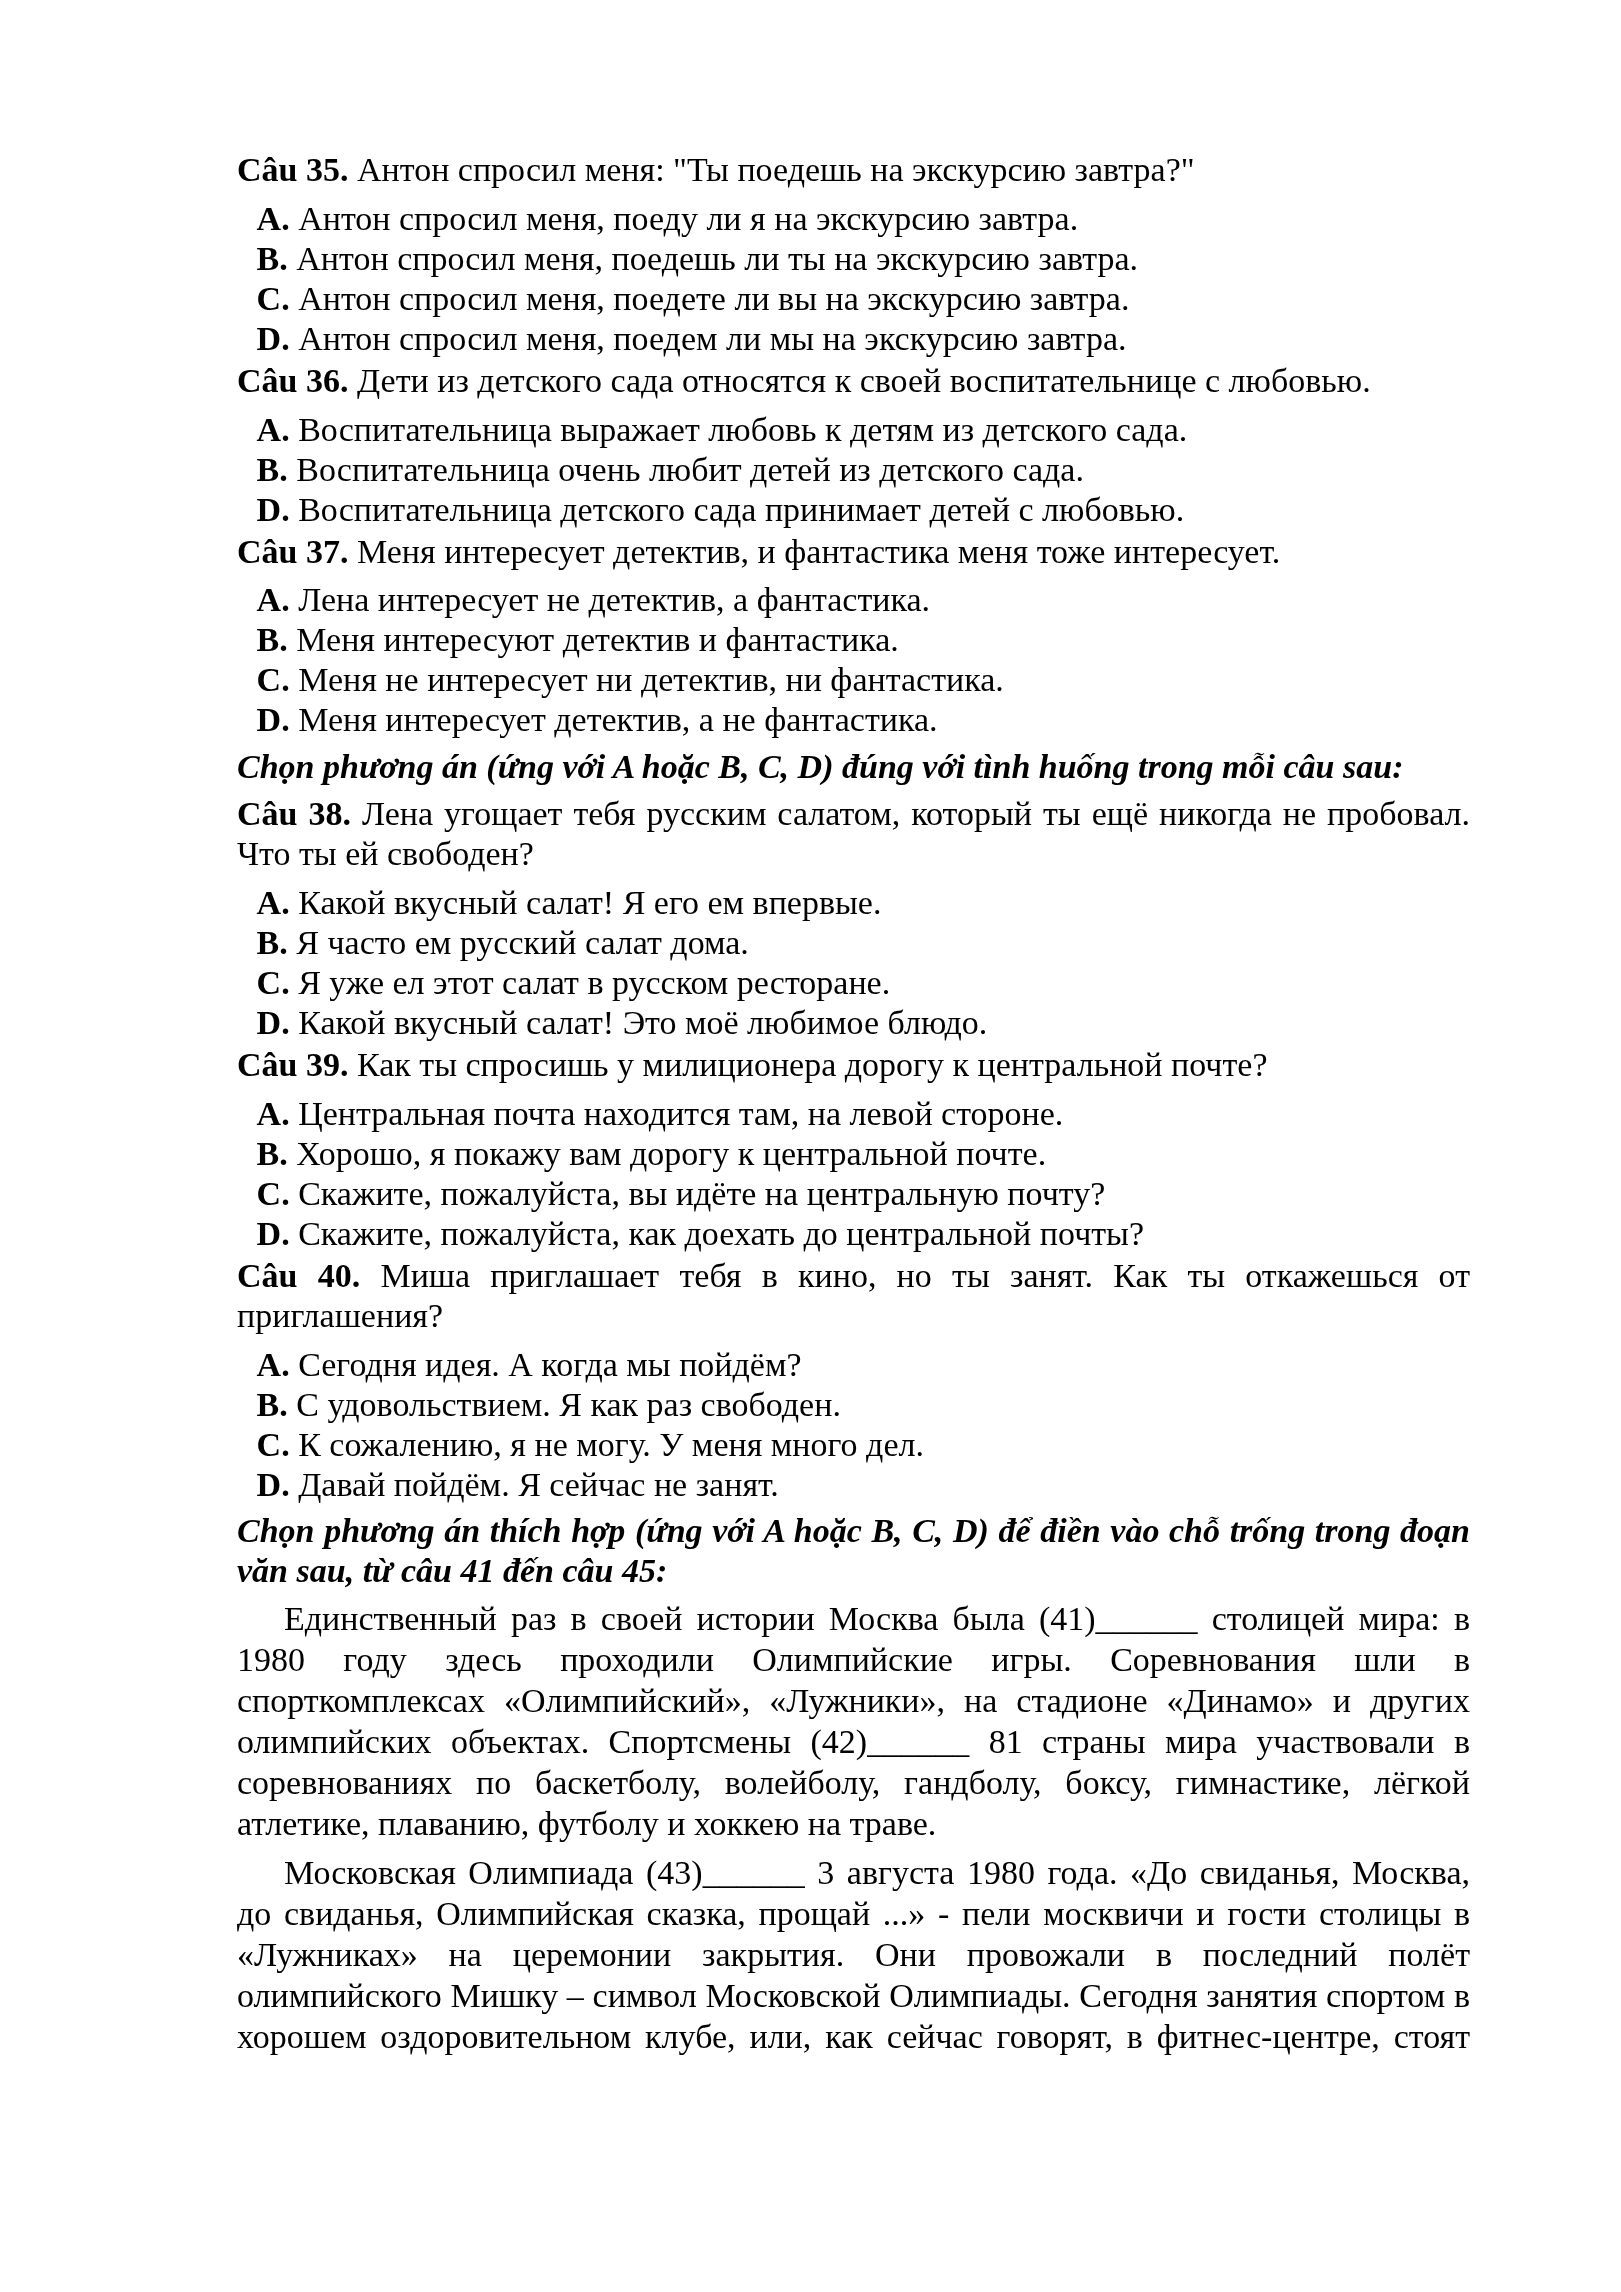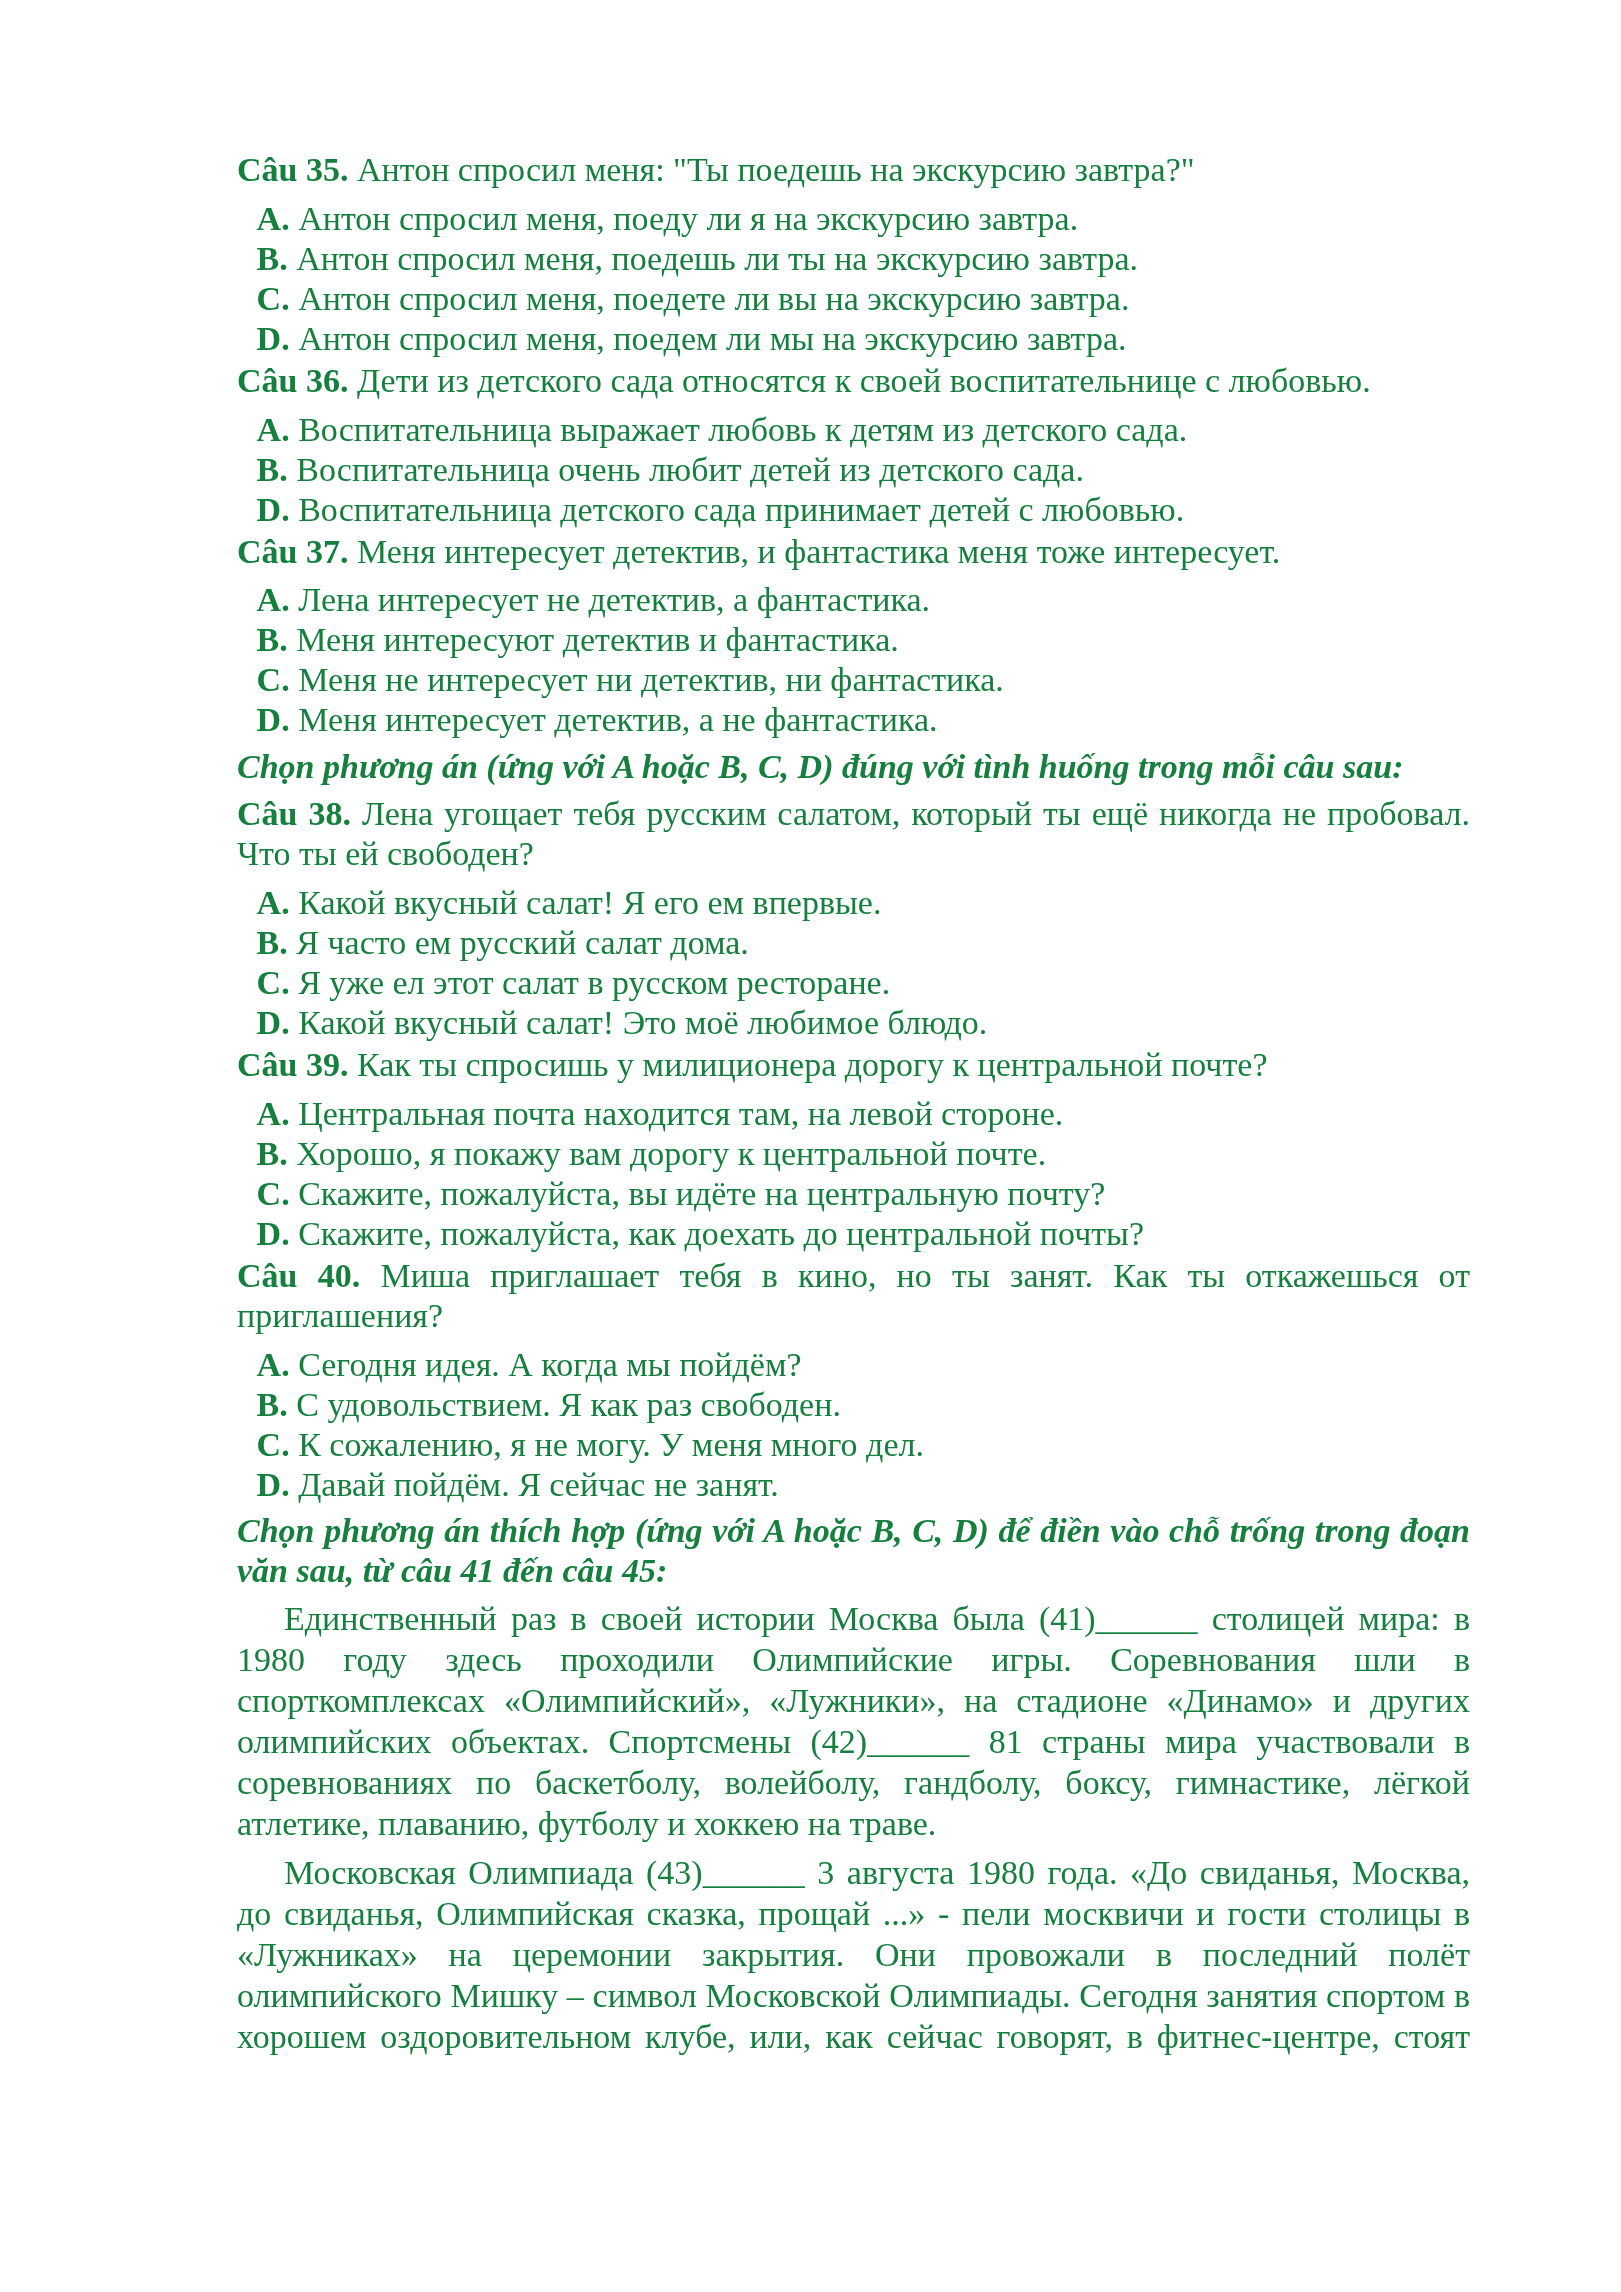--- a/index.html
+++ b/index.html
@@ -7,21 +7,21 @@
     padding: 0;
     background: #ffffff;
   }
   .page {
     position: relative;
     width: 1621px;
     height: 2063px;
     box-sizing: border-box;
     padding: 150px 151px 0 237px;
     background: #ffffff;
-    color: #15803d;
+    color: #000000;
     font-family: "Liberation Serif", "DejaVu Serif", serif;
     font-size: 34px;
     overflow: hidden;
   }
   p { margin: 0; }
   .q-block { margin: 0 0 2px 0; }
   .q-title {
     line-height: 40px;
     margin-bottom: 8.8px;
     text-align: justify;

